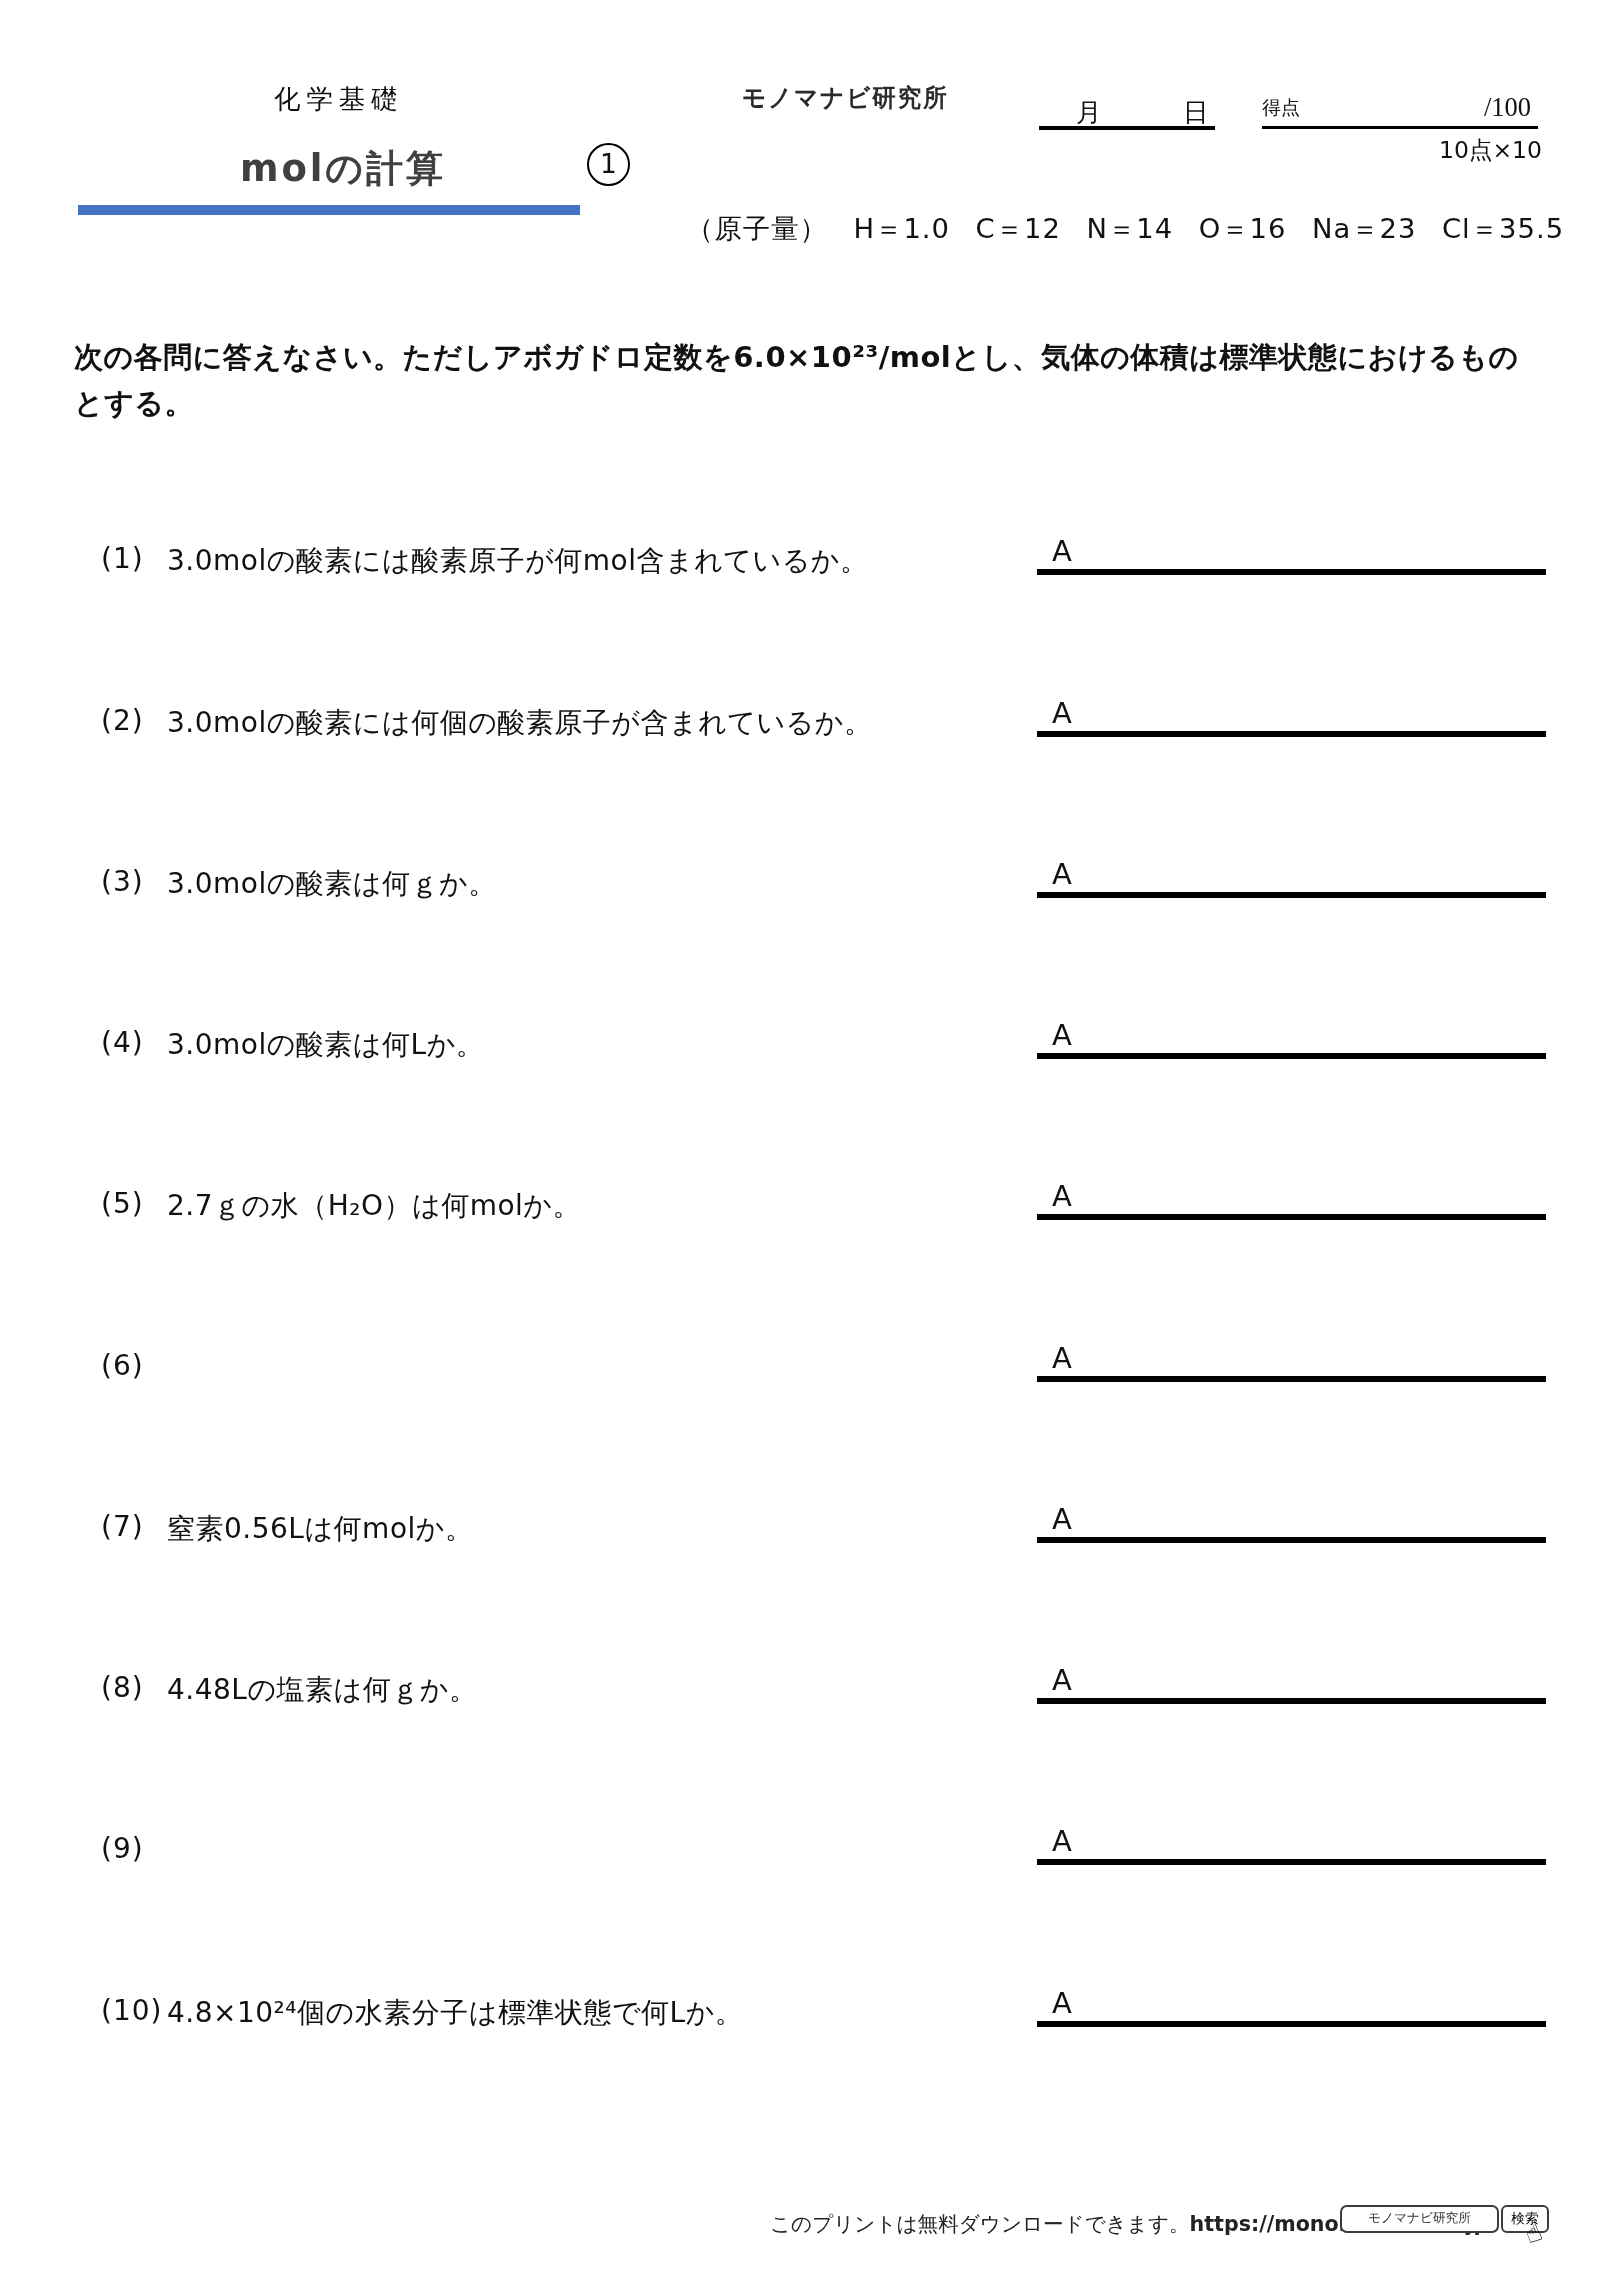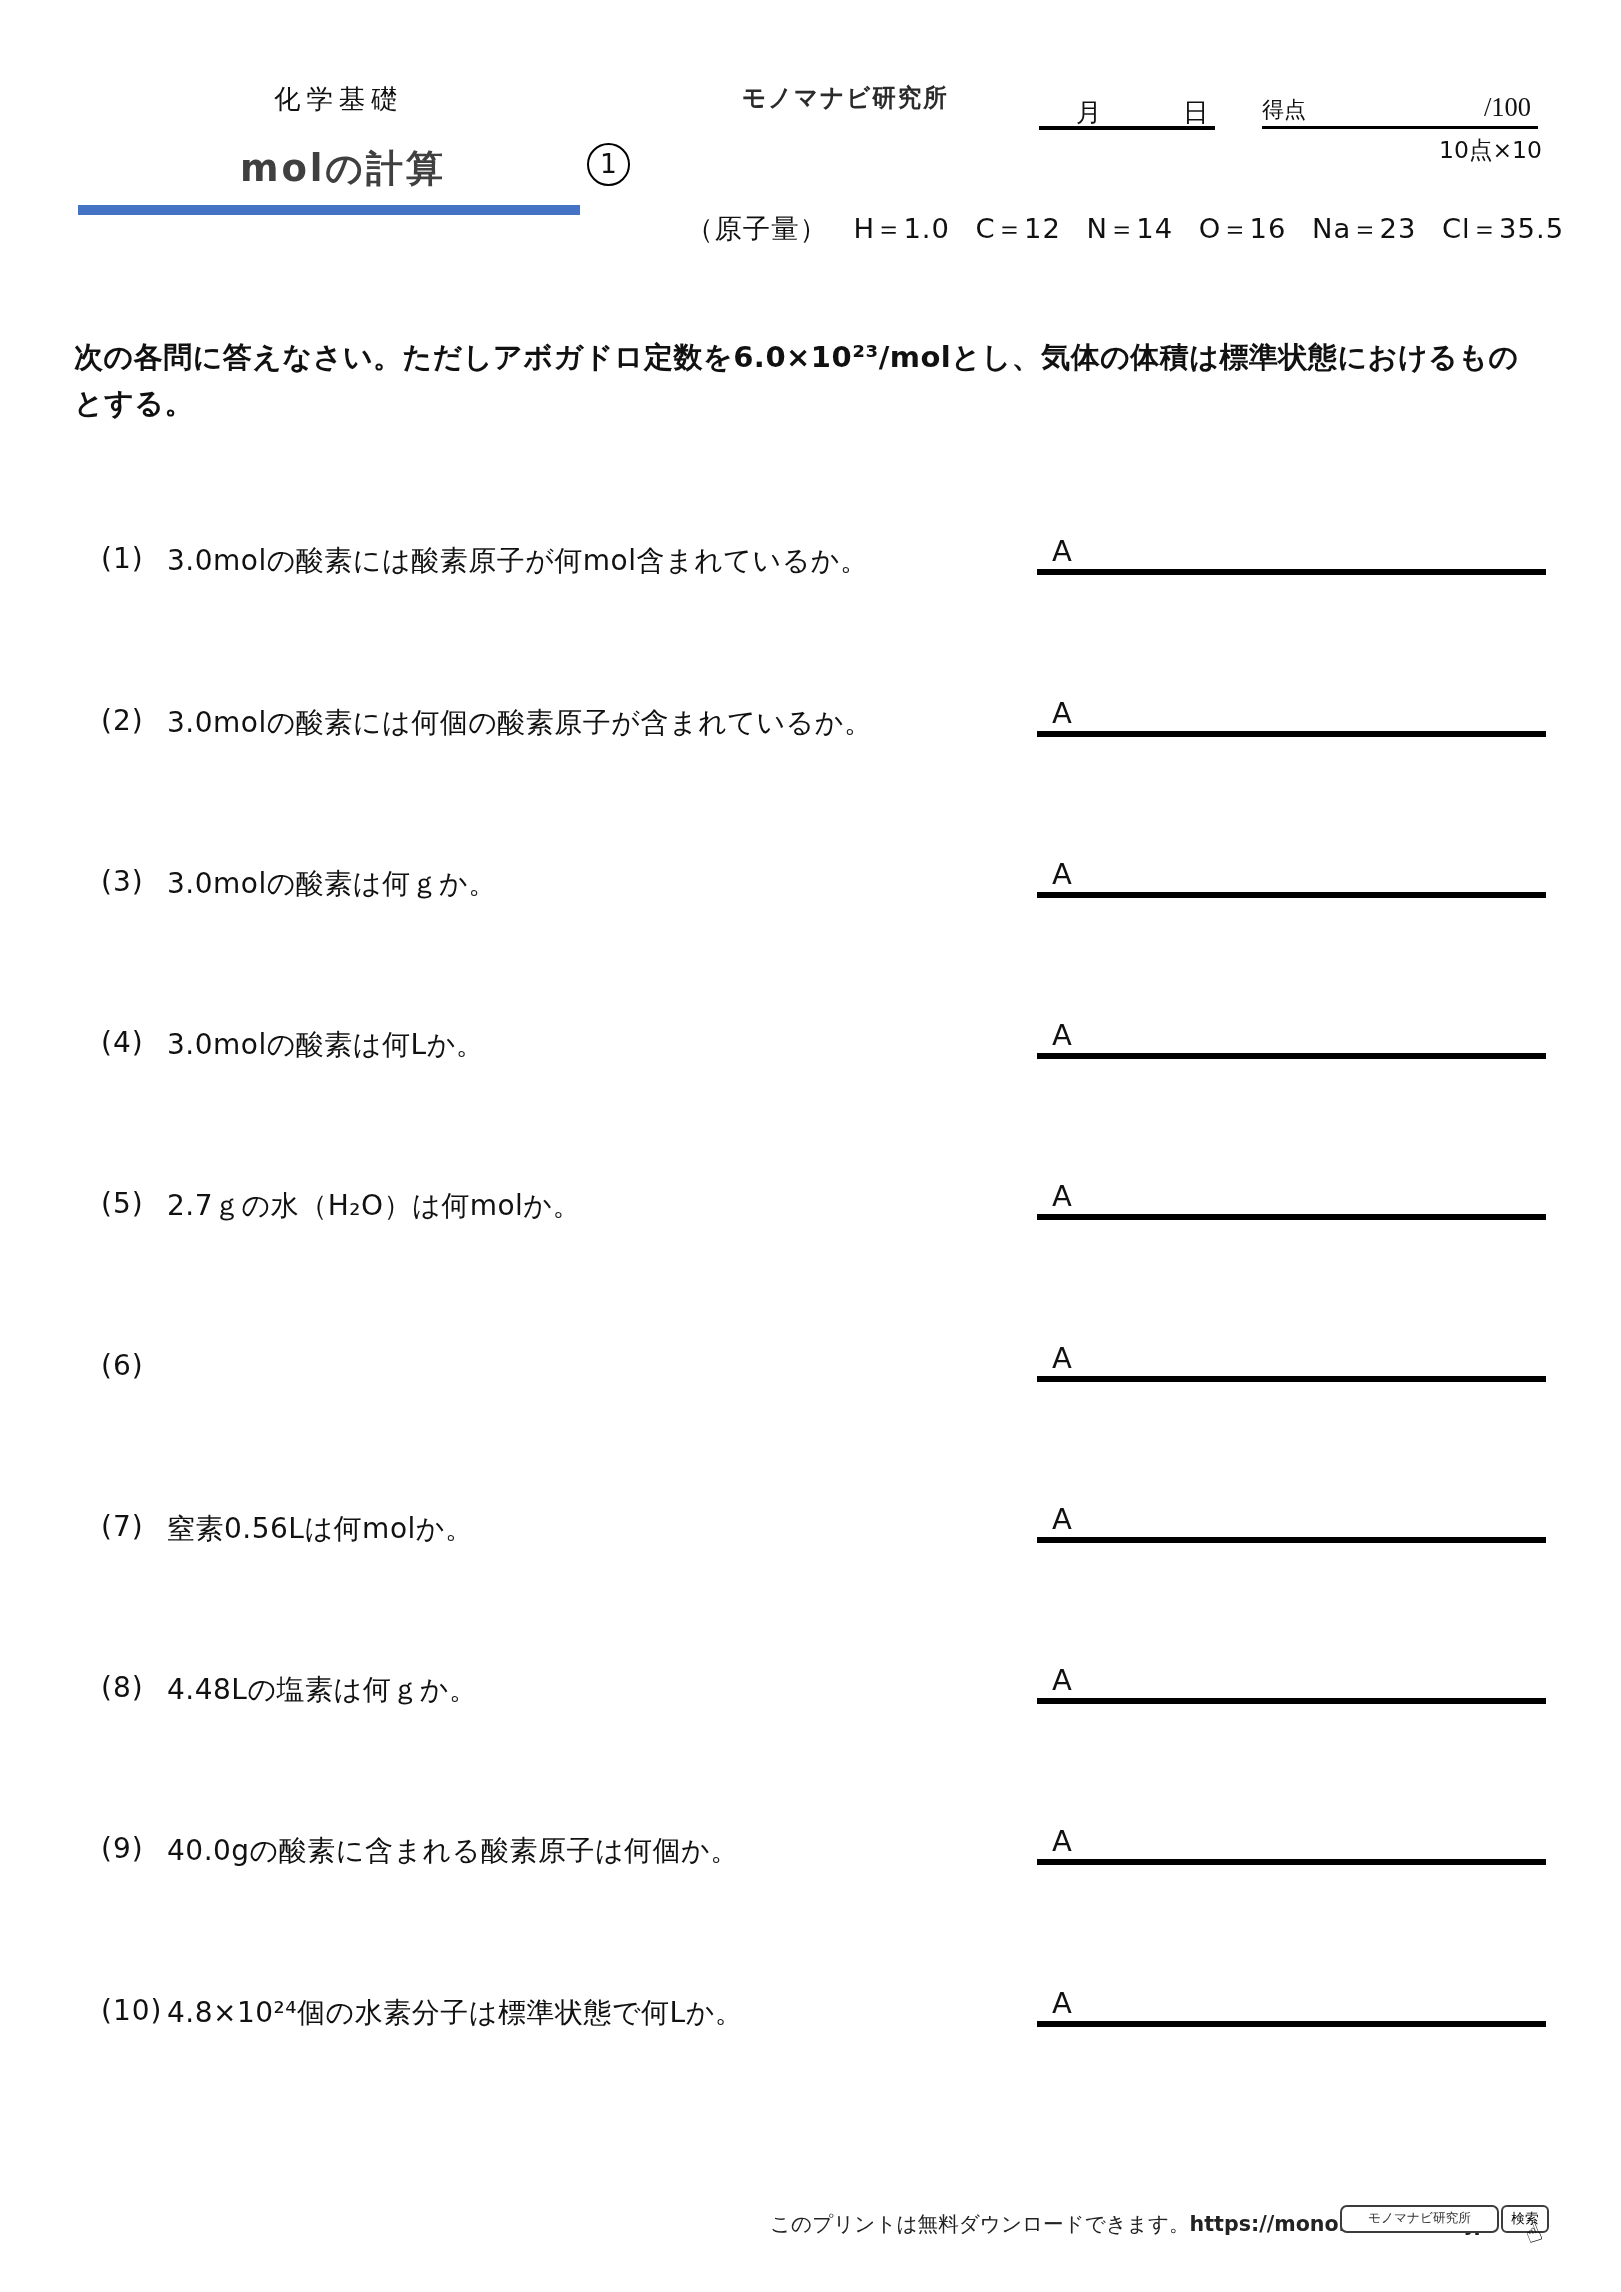--- a/index.html
+++ b/index.html
@@ -11,21 +11,21 @@
   
   .subject{left:274px;top:81px;font-size:26.5px;letter-spacing:5.9px;}
   .sheet-title{left:240px;top:144px;font-size:37px;font-weight:bold;color:#404040;letter-spacing:2.9px;}
   .title-underline{left:78px;top:205px;width:502px;height:9.8px;background:#4472C4;}
   .sheet-no{left:587px;top:143px;width:39px;height:39px;border:2.9px solid #000;border-radius:50%;
             display:flex;align-items:center;justify-content:center;font-size:26.5px;line-height:1;}
   .logo{left:742px;top:82px;font-size:23.5px;font-weight:bold;letter-spacing:2px;color:#2b2b2b;transform:scaleY(1.05);}
   .date-month{left:1076px;top:95px;font-size:25.5px;}
   .date-day{left:1183px;top:95px;font-size:25.5px;}
   .date-line{left:1039px;top:126px;width:176px;height:3.9px;background:#000;}
-  .score-label{left:1262px;top:95px;font-size:22px;}
+  .score-label{left:1262px;top:95px;font-size:19px;}
   .score-max{left:1484px;top:92px;font-size:26.5px;font-family:Liberation Serif, serif;}
   .score-line{left:1262px;top:126px;width:276px;height:2.9px;background:#000;}
   .score-note{left:1439px;top:134px;font-size:23.5px;}
   
   .aw{left:686px;top:211px;font-size:27.4px;display:flex;gap:25.5px;white-space:nowrap;}
   .aw span{letter-spacing:1px;}
   
   .instructions{left:74px;top:334px;width:1470px;font-size:29px;font-weight:bold;
                 line-height:1.6;word-break:break-all;letter-spacing:0.5px;}
   
@@ -115,21 +115,20 @@
   <span class="ans-line"></span>
 </div>
 <div class="abs q-row" style="top:1663px">
   <span class="q-num">(8)</span>
   <span class="q-text">4.48Lの塩素は何ｇか。</span>
   <span class="ans-label">A</span>
   <span class="ans-line"></span>
 </div>
 <div class="abs q-row" style="top:1824px">
   <span class="q-num">(9)</span>
-  <span class="q-text">40.0gの酸素に含まれる酸素原子は何個か。</span>
   <span class="ans-label">A</span>
   <span class="ans-line"></span>
 </div>
 <div class="abs q-row" style="top:1986px">
   <span class="q-num">(10)</span>
   <span class="q-text">4.8×10²⁴個の水素分子は標準状態で何Lか。</span>
   <span class="ans-label">A</span>
   <span class="ans-line"></span>
 </div>
 

